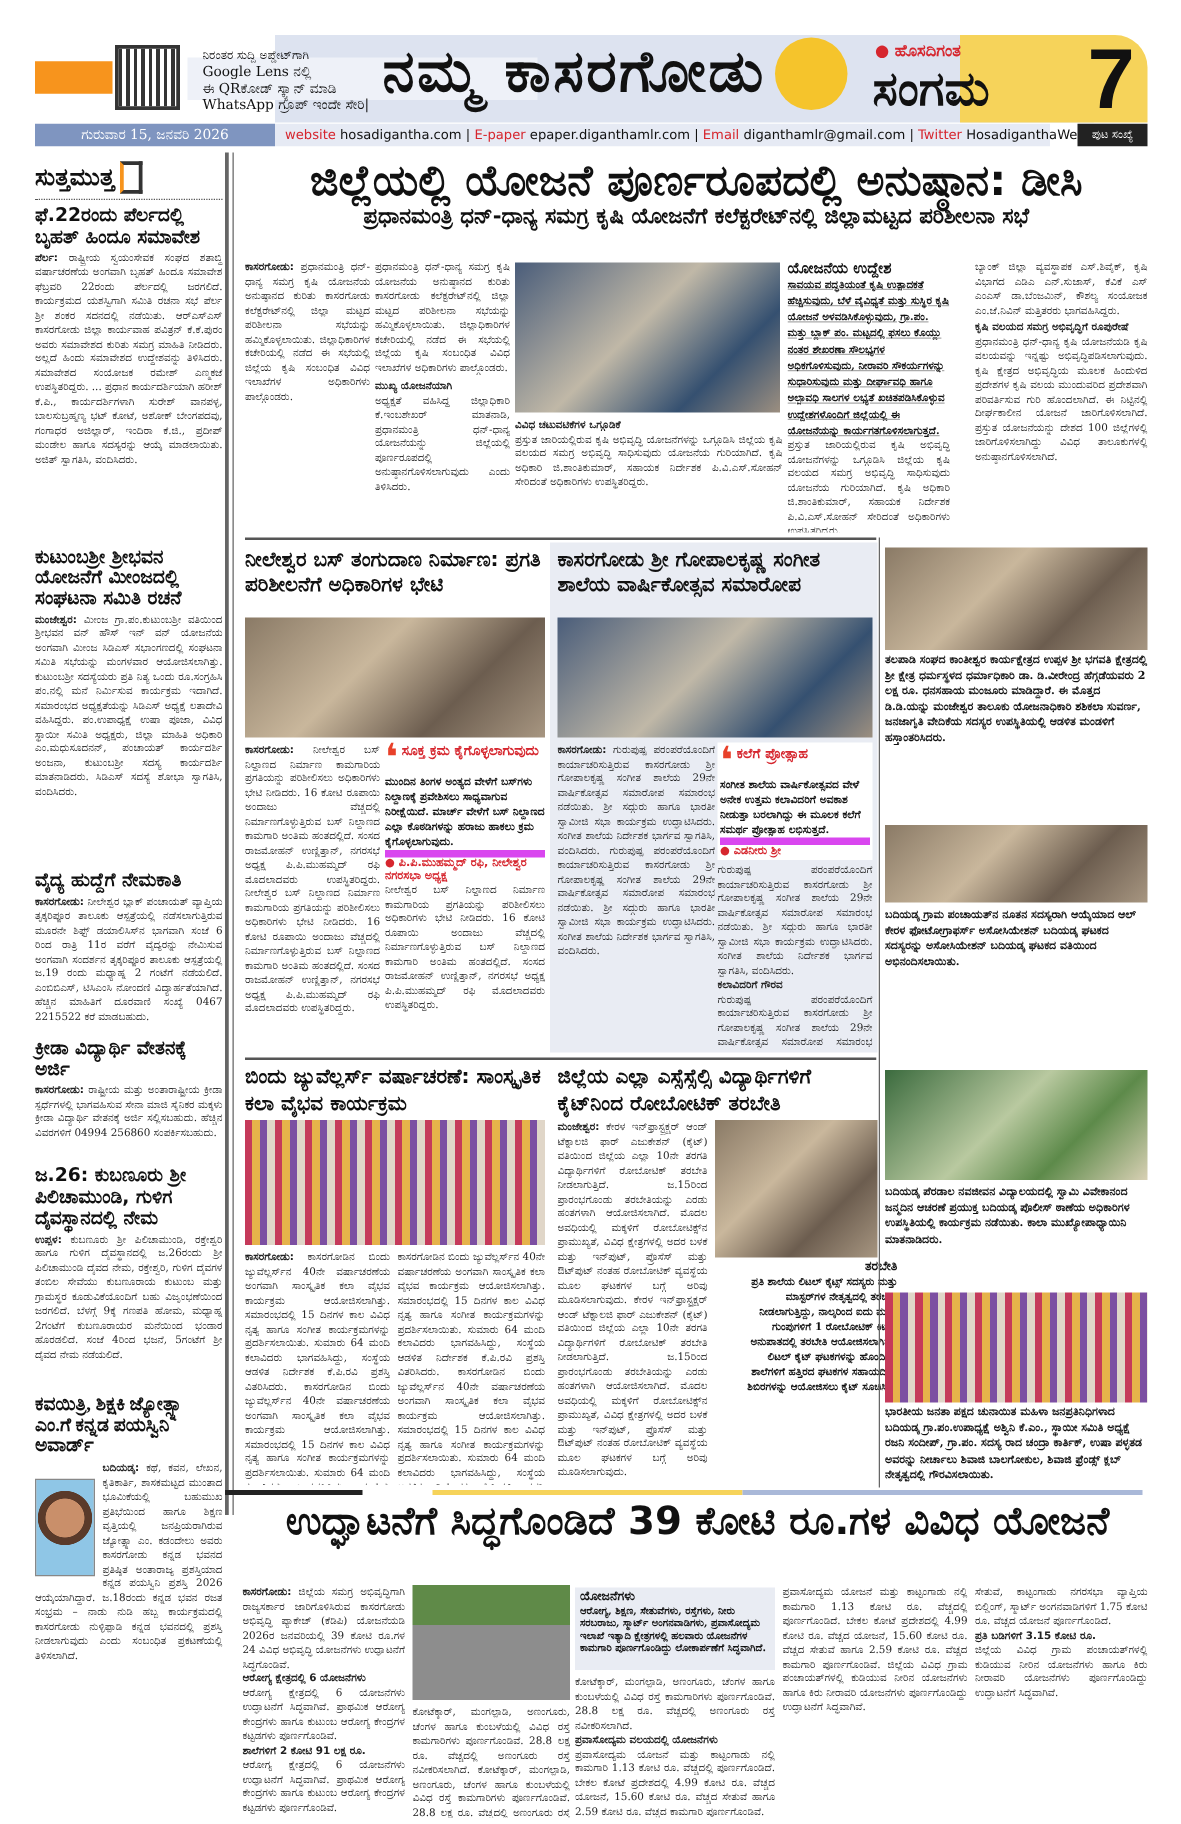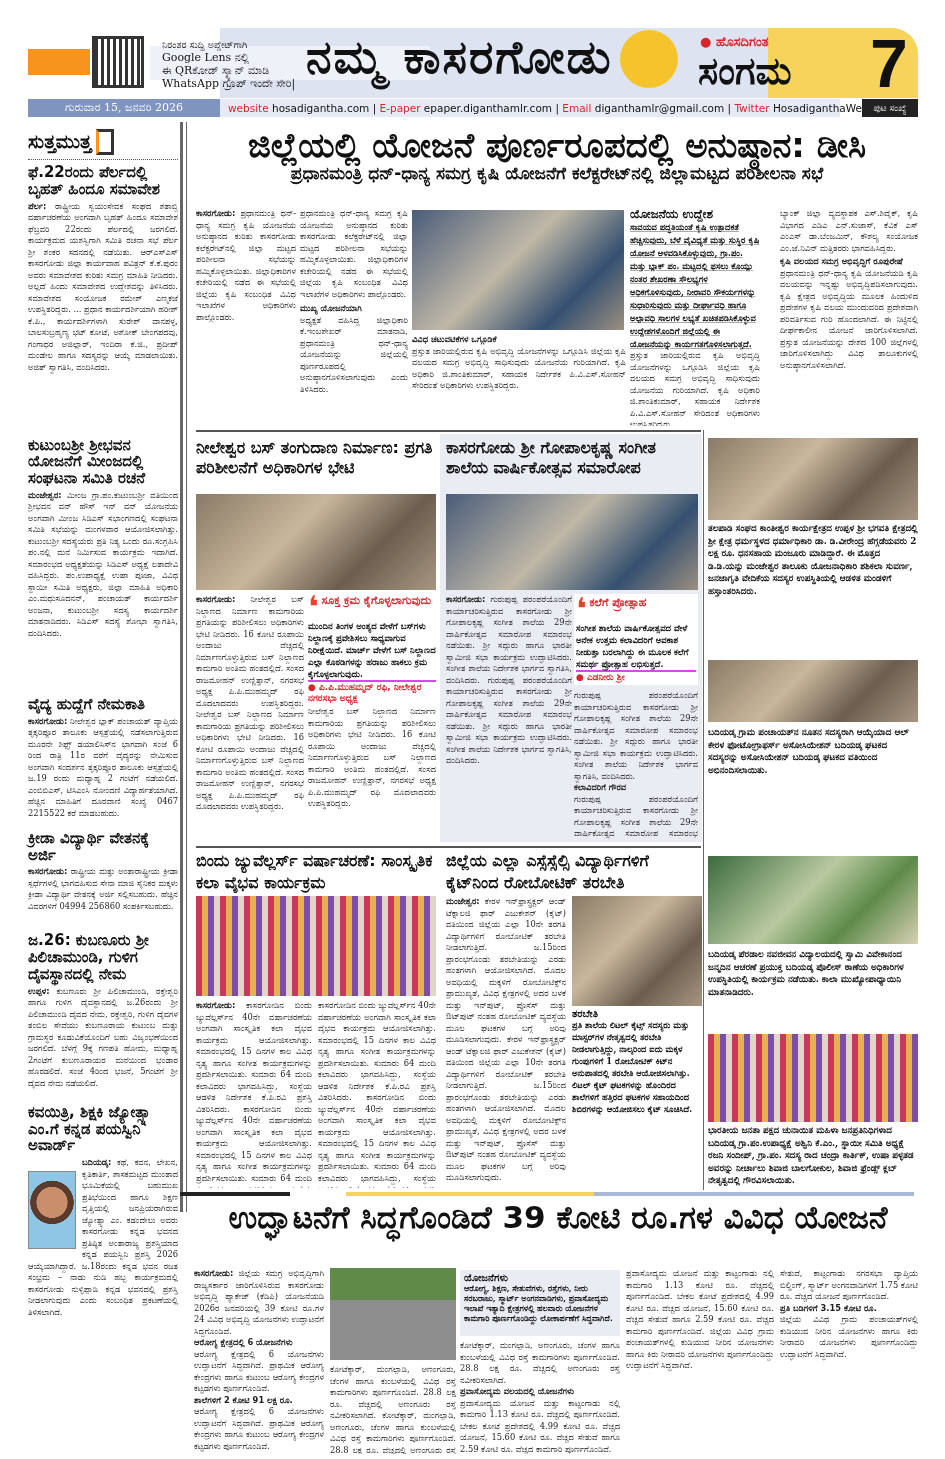--- a/index.html
+++ b/index.html
@@ -28,21 +28,21 @@
   .body { font-family: "DejaVu Serif", serif; font-size: 8.3px; line-height: 11.5px; color: #222; text-align: justify; }
   .body b { font-family: "DejaVu Sans", sans-serif; }
   .photo { background: linear-gradient(135deg,#8a7a66,#c9b79c 40%,#6c5d4f 70%,#a79681); }
   .photo.blue { background: linear-gradient(135deg,#4a5d7a,#c0b8a7 45%,#355070 75%,#9c8f80); }
   .photo.green { background: linear-gradient(135deg,#3b6b3e,#b9c9a0 45%,#5d8a4a 70%,#d8d0b4); }
   .photo.crowd { background: repeating-linear-gradient(90deg,#c53a5a 0 6px,#e6b34a 6px 12px,#7c4fa2 12px 18px,#e0d6c8 18px 24px); }
   .photo.road { background: linear-gradient(180deg,#5f8a48 0 35%,#8d8d8d 35% 100%); }
   .photo.portrait { background: radial-gradient(circle at 50% 40%,#c98f6a 0 30%,#5a3a2a 31% 42%,#8fc6e6 43%); border: 1px solid #888; }
   .pullbox { background: #fff; }
   .pull-h { font-family: "DejaVu Serif", serif; font-weight: bold; font-size: 11px; color: #d6262e; line-height: 13px; }
-  .pull-b { font-family: "DejaVu Serif", serif; font-size: 8.5px; line-height: 12px; font-weight: bold; border-bottom: 2px solid #d946ef; }
+  .pull-b { font-family: "DejaVu Serif", serif; font-size: 8.5px; line-height: 12px; font-weight: bold; border-bottom: 6px solid #d946ef; }
   .quote-mark { color: #e8412a; font-size: 30px; font-weight: bold; line-height: 26px; }
   .redtag { color: #d6262e; font-size: 9px; font-weight: bold; }
   .shade { background: #e9ecf3; }
   .caption { font-family: "DejaVu Serif", serif; font-weight: bold; font-size: 8.8px; line-height: 12.5px; color: #111; }
   .divider { height: 2px; background: #555; }
   .colorbar { height: 4px; }
 </style>
 </head>
 <body>
 
@@ -82,21 +82,21 @@
   <div class="hl" style="font-size:15px;margin-top:4px;">ಫೆ.22ರಂದು ಪೆರ್ಲದಲ್ಲಿ ಬೃಹತ್ ಹಿಂದೂ ಸಮಾವೇಶ</div>
   <div class="body" style="margin-top:3px;height:232px;overflow:hidden;"><b>ಪೆರ್ಲ:</b> <span>ರಾಷ್ಟ್ರೀಯ ಸ್ವಯಂಸೇವಕ ಸಂಘದ ಶತಾಬ್ದಿ ವರ್ಷಾಚರಣೆಯ ಅಂಗವಾಗಿ ಬೃಹತ್ ಹಿಂದೂ ಸಮಾವೇಶ ಫೆಬ್ರವರಿ 22ರಂದು ಪೆರ್ಲದಲ್ಲಿ ಜರಗಲಿದೆ. ಕಾರ್ಯಕ್ರಮದ ಯಶಸ್ವಿಗಾಗಿ ಸಮಿತಿ ರಚನಾ ಸಭೆ ಪೆರ್ಲ ಶ್ರೀ ಶಂಕರ ಸದನದಲ್ಲಿ ನಡೆಯಿತು. ಆರ್‌ಎಸ್‌ಎಸ್ ಕಾಸರಗೋಡು ಜಿಲ್ಲಾ ಕಾರ್ಯವಾಹ ಪವಿತ್ರನ್ ಕೆ.ಕೆ.ಪುರಂ ಅವರು ಸಮಾವೇಶದ ಕುರಿತು ಸಮಗ್ರ ಮಾಹಿತಿ ನೀಡಿದರು. ಅಲ್ಲದೆ ಹಿಂದು ಸಮಾವೇಶದ ಉದ್ದೇಶವನ್ನು ತಿಳಿಸಿದರು. ಸಮಾವೇಶದ ಸಂಯೋಜಕ ರಮೇಶ್ ಎಣ್ಮಕಜೆ ಉಪಸ್ಥಿತರಿದ್ದರು. ... ಪ್ರಧಾನ ಕಾರ್ಯದರ್ಶಿಯಾಗಿ ಹರೀಶ್ ಕೆ.ಪಿ., ಕಾರ್ಯದರ್ಶಿಗಳಾಗಿ ಸುರೇಶ್ ವಾನಪಳ್ಳ, ಬಾಲಸುಬ್ರಹ್ಮಣ್ಯ ಭಟ್ ಕೋಟೆ, ಅಶೋಕ್ ಬೇಂಗಪದವು, ಗಂಗಾಧರ ಅಜಿಲ್ಲಾರ್, ಇಂದಿರಾ ಕೆ.ಜಿ., ಪ್ರದೀಪ್ ಮಂಡೇಲ ಹಾಗೂ ಸದಸ್ಯರನ್ನು ಆಯ್ಕೆ ಮಾಡಲಾಯಿತು. ಅಜಿತ್ ಸ್ವಾಗತಿಸಿ, ವಂದಿಸಿದರು.</span></div>
   <div class="hl" style="font-size:15px;margin-top:4px;">ಕುಟುಂಬಶ್ರೀ ಶ್ರೀಭವನ ಯೋಜನೆಗೆ ಮೀಂಜದಲ್ಲಿ ಸಂಘಟನಾ ಸಮಿತಿ ರಚನೆ</div>
   <div class="body" style="margin-top:3px;height:200px;overflow:hidden;"><b>ಮಂಜೇಶ್ವರ:</b> <span>ಮೀಂಜ ಗ್ರಾ.ಪಂ.ಕುಟುಂಬಶ್ರೀ ವತಿಯಿಂದ ಶ್ರೀಭವನ ವನ್ ಹೌಸ್ ಇನ್ ವನ್ ಯೋಜನೆಯ ಅಂಗವಾಗಿ ಮೀಂಜ ಸಿಡಿಎಸ್ ಸಭಾಂಗಣದಲ್ಲಿ ಸಂಘಟನಾ ಸಮಿತಿ ಸಭೆಯನ್ನು ಮಂಗಳವಾರ ಆಯೋಜಿಸಲಾಗಿತ್ತು. ಕುಟುಂಬಶ್ರೀ ಸದಸ್ಯೆಯರು ಪ್ರತಿ ನಿತ್ಯ ಒಂದು ರೂ.ಸಂಗ್ರಹಿಸಿ ಪಂ.ನಲ್ಲಿ ಮನೆ ನಿರ್ಮಿಸುವ ಕಾರ್ಯಕ್ರಮ ಇದಾಗಿದೆ. ಸಮಾರಂಭದ ಅಧ್ಯಕ್ಷತೆಯನ್ನು ಸಿಡಿಎಸ್ ಅಧ್ಯಕ್ಷೆ ಲತಾದೇವಿ ವಹಿಸಿದ್ದರು. ಪಂ.ಉಪಾಧ್ಯಕ್ಷೆ ಉಷಾ ಪೂಜಾ, ವಿವಿಧ ಸ್ಥಾಯೀ ಸಮಿತಿ ಅಧ್ಯಕ್ಷರು, ಜಿಲ್ಲಾ ಮಾಹಿತಿ ಅಧಿಕಾರಿ ಎಂ.ಮಧುಸೂದನನ್, ಪಂಚಾಯತ್ ಕಾರ್ಯದರ್ಶಿ ಅಂಜನಾ, ಕುಟುಂಬಶ್ರೀ ಸದಸ್ಯ ಕಾರ್ಯದರ್ಶಿ ಮಾತನಾಡಿದರು. ಸಿಡಿಎಸ್ ಸದಸ್ಯೆ ಶೋಭಾ ಸ್ವಾಗತಿಸಿ, ವಂದಿಸಿದರು.</span></div>
   <div class="hl" style="font-size:15px;margin-top:6px;">ವೈದ್ಯ ಹುದ್ದೆಗೆ ನೇಮಕಾತಿ</div>
   <div class="body" style="margin-top:3px;height:108px;overflow:hidden;"><b>ಕಾಸರಗೋಡು:</b> <span>ನೀಲೇಶ್ವರ ಬ್ಲಾಕ್ ಪಂಚಾಯತ್ ವ್ಯಾಪ್ತಿಯ ತೃಕ್ಕರಿಪ್ಪೂರ ತಾಲೂಕು ಆಸ್ಪತ್ರೆಯಲ್ಲಿ ನಡೆಸಲಾಗುತ್ತಿರುವ ಮೂರನೇ ಶಿಫ್ಟ್ ಡಯಾಲಿಸಿಸ್‌ನ ಭಾಗವಾಗಿ ಸಂಜೆ 6 ರಿಂದ ರಾತ್ರಿ 11ರ ವರೆಗೆ ವೈದ್ಯರನ್ನು ನೇಮಿಸುವ ಅಂಗವಾಗಿ ಸಂದರ್ಶನ ತೃಕ್ಕರಿಪ್ಪೂರ ತಾಲೂಕು ಆಸ್ಪತ್ರೆಯಲ್ಲಿ ಜ.19 ರಂದು ಮಧ್ಯಾಹ್ನ 2 ಗಂಟೆಗೆ ನಡೆಯಲಿದೆ. ಎಂಬಿಬಿಎಸ್, ಟಿಸಿಎಂಸಿ ನೋಂದಣಿ ವಿದ್ಯಾರ್ಹತೆಯಾಗಿದೆ. ಹೆಚ್ಚಿನ ಮಾಹಿತಿಗೆ ದೂರವಾಣಿ ಸಂಖ್ಯೆ 0467 2215522 ಕರೆ ಮಾಡಬಹುದು.</span></div>
   <div class="hl" style="font-size:15px;margin-top:6px;">ಕ್ರೀಡಾ ವಿದ್ಯಾರ್ಥಿ ವೇತನಕ್ಕೆ ಅರ್ಜಿ</div>
   <div class="body" style="margin-top:3px;height:60px;overflow:hidden;"><b>ಕಾಸರಗೋಡು:</b> <span>ರಾಷ್ಟ್ರೀಯ ಮತ್ತು ಅಂತಾರಾಷ್ಟ್ರೀಯ ಕ್ರೀಡಾ ಸ್ಪರ್ಧೆಗಳಲ್ಲಿ ಭಾಗವಹಿಸುವ ಸೇನಾ ಮಾಜಿ ಸೈನಿಕರ ಮಕ್ಕಳು ಕ್ರೀಡಾ ವಿದ್ಯಾರ್ಥಿ ವೇತನಕ್ಕೆ ಅರ್ಜಿ ಸಲ್ಲಿಸಬಹುದು. ಹೆಚ್ಚಿನ ವಿವರಗಳಿಗೆ 04994 256860 ಸಂಪರ್ಕಿಸಬಹುದು.</span></div>
   <div class="hl" style="font-size:15px;margin-top:6px;">ಜ.26: ಕುಬಣೂರು ಶ್ರೀ ಪಿಲಿಚಾಮುಂಡಿ, ಗುಳಿಗ ದೈವಸ್ಥಾನದಲ್ಲಿ ನೇಮ</div>
   <div class="body" style="margin-top:3px;height:116px;overflow:hidden;"><b>ಉಪ್ಪಳ:</b> <span>ಕುಬಣೂರು ಶ್ರೀ ಪಿಲಿಚಾಮುಂಡಿ, ರಕ್ತೇಶ್ವರಿ ಹಾಗೂ ಗುಳಿಗ ದೈವಸ್ಥಾನದಲ್ಲಿ ಜ.26ರಂದು ಶ್ರೀ ಪಿಲಿಚಾಮುಂಡಿ ದೈವದ ನೇಮ, ರಕ್ತೇಶ್ವರಿ, ಗುಳಿಗ ದೈವಗಳ ತಂಬಿಲ ಸೇವೆಯು ಕುಬಣೂರಾಯ ಕುಟುಂಬ ಮತ್ತು ಗ್ರಾಮಸ್ಥರ ಕೂಡುವಿಕೆಯೊಂದಿಗೆ ಬಹು ವಿಜೃಂಭಣೆಯಿಂದ ಜರಗಲಿದೆ. ಬೆಳಗ್ಗೆ 9ಕ್ಕೆ ಗಣಪತಿ ಹೋಮ, ಮಧ್ಯಾಹ್ನ 2ಗಂಟೆಗೆ ಕುಬಣೂರಾಯರ ಮನೆಯಿಂದ ಭಂಡಾರ ಹೊರಡಲಿದೆ. ಸಂಜೆ 4ರಿಂದ ಭಜನೆ, 5ಗಂಟೆಗೆ ಶ್ರೀ ದೈವದ ನೇಮ ನಡೆಯಲಿದೆ.</span></div>
-  <div class="hl" style="font-size:15px;margin-top:2px;">ಕವಯಿತ್ರಿ, ಶಿಕ್ಷಕಿ ಜ್ಯೋತ್ಸ್ನಾ ಎಂ.ಗೆ ಕನ್ನಡ ಪಯಸ್ವಿನಿ ಅವಾರ್ಡ್</div>
+  <div class="hl" style="font-size:15px;margin-top:14px;font-family:Liberation Serif, serif;">ಕವಯಿತ್ರಿ, ಶಿಕ್ಷಕಿ ಜ್ಯೋತ್ಸ್ನಾ ಎಂ.ಗೆ ಕನ್ನಡ ಪಯಸ್ವಿನಿ ಅವಾರ್ಡ್</div>
   <div class="body" style="margin-top:3px;height:190px;overflow:hidden;">
     <div class="photo portrait" style="float:left;width:48px;height:78px;margin:14px 6px 2px 0;"></div>
     <b>ಬದಿಯಡ್ಕ:</b> <span>ಕಥೆ, ಕವನ, ಲೇಖನ, ಕೃತಿಕಾರ್ತಿ, ಶಾಸಕಮಟ್ಟದ ಮುಂತಾದ ಭೂಮಿಕೆಯಲ್ಲಿ ಬಹುಮುಖ ಪ್ರತಿಭೆಯಿಂದ ಹಾಗೂ ಶಿಕ್ಷಣ ವೃತ್ತಿಯಲ್ಲಿ ಜನಪ್ರಿಯರಾಗಿರುವ ಜ್ಯೋತ್ಸ್ನಾ ಎಂ. ಕಡಂದೇಲು ಅವರು ಕಾಸರಗೋಡು ಕನ್ನಡ ಭವನದ ಪ್ರತಿಷ್ಠಿತ ಅಂತಾರಾಜ್ಯ ಪ್ರಶಸ್ತಿಯಾದ ಕನ್ನಡ ಪಯಸ್ವಿನಿ ಪ್ರಶಸ್ತಿ 2026 ಆಯ್ಕೆಯಾಗಿದ್ದಾರೆ. ಜ.18ರಂದು ಕನ್ನಡ ಭವನ ರಜತ ಸಂಭ್ರಮ – ನಾಡು ನುಡಿ ಹಬ್ಬ ಕಾರ್ಯಕ್ರಮದಲ್ಲಿ ಕಾಸರಗೋಡು ನುಳ್ಳಿಪ್ಪಾಡಿ ಕನ್ನಡ ಭವನದಲ್ಲಿ ಪ್ರಶಸ್ತಿ ನೀಡಲಾಗುವುದು ಎಂದು ಸಂಬಂಧಿತ ಪ್ರಕಟಣೆಯಲ್ಲಿ ತಿಳಿಸಲಾಗಿದೆ.</span>
   </div>
 </div>
 
 <div class="abs" style="left:196px;top:124px;width:722px;">
   <div class="hl" style="font-size:34px;text-align:center;white-space:nowrap;margin-top:2px;">ಜಿಲ್ಲೆಯಲ್ಲಿ ಯೋಜನೆ ಪೂರ್ಣರೂಪದಲ್ಲಿ ಅನುಷ್ಠಾನ: ಡೀಸಿ</div>
   <div class="hl" style="font-size:17px;text-align:center;white-space:nowrap;">ಪ್ರಧಾನಮಂತ್ರಿ ಧನ್-ಧಾನ್ಯ ಸಮಗ್ರ ಕೃಷಿ ಯೋಜನೆಗೆ ಕಲೆಕ್ಟರೇಟ್‌ನಲ್ಲಿ ಜಿಲ್ಲಾಮಟ್ಟದ ಪರಿಶೀಲನಾ ಸಭೆ</div>
 </div>
@@ -179,21 +179,21 @@
   <span>ಕಾಸರಗೋಡಿನ ಬಿಂದು ಜ್ಯುವೆಲ್ಲರ್ಸ್‌ನ 40ನೇ ವರ್ಷಾಚರಣೆಯ ಅಂಗವಾಗಿ ಸಾಂಸ್ಕೃತಿಕ ಕಲಾ ವೈಭವ ಕಾರ್ಯಕ್ರಮ ಆಯೋಜಿಸಲಾಗಿತ್ತು. ಸಮಾರಂಭದಲ್ಲಿ 15 ದಿನಗಳ ಕಾಲ ವಿವಿಧ ನೃತ್ಯ ಹಾಗೂ ಸಂಗೀತ ಕಾರ್ಯಕ್ರಮಗಳನ್ನು ಪ್ರದರ್ಶಿಸಲಾಯಿತು. ಸುಮಾರು 64 ಮಂದಿ ಕಲಾವಿದರು ಭಾಗವಹಿಸಿದ್ದು, ಸಂಸ್ಥೆಯ ಆಡಳಿತ ನಿರ್ದೇಶಕ ಕೆ.ಪಿ.ರವಿ ಪ್ರಶಸ್ತಿ ವಿತರಿಸಿದರು.</span> <span>ಕಾಸರಗೋಡಿನ ಬಿಂದು ಜ್ಯುವೆಲ್ಲರ್ಸ್‌ನ 40ನೇ ವರ್ಷಾಚರಣೆಯ ಅಂಗವಾಗಿ ಸಾಂಸ್ಕೃತಿಕ ಕಲಾ ವೈಭವ ಕಾರ್ಯಕ್ರಮ ಆಯೋಜಿಸಲಾಗಿತ್ತು. ಸಮಾರಂಭದಲ್ಲಿ 15 ದಿನಗಳ ಕಾಲ ವಿವಿಧ ನೃತ್ಯ ಹಾಗೂ ಸಂಗೀತ ಕಾರ್ಯಕ್ರಮಗಳನ್ನು ಪ್ರದರ್ಶಿಸಲಾಯಿತು. ಸುಮಾರು 64 ಮಂದಿ ಕಲಾವಿದರು ಭಾಗವಹಿಸಿದ್ದು, ಸಂಸ್ಥೆಯ ಆಡಳಿತ ನಿರ್ದೇಶಕ ಕೆ.ಪಿ.ರವಿ ಪ್ರಶಸ್ತಿ ವಿತರಿಸಿದರು.</span>
 </div>
 
 <div class="abs" style="left:446px;top:850px;width:256px;">
   <div class="hl" style="font-size:16px;line-height:22px;">ಜಿಲ್ಲೆಯ ಎಲ್ಲಾ ಎಸ್ಸೆಸ್ಸೆಲ್ಸಿ ವಿದ್ಯಾರ್ಥಿಗಳಿಗೆ ಕೈಟ್‌ನಿಂದ ರೋಬೋಟಿಕ್ ತರಬೇತಿ</div>
 </div>
 <div class="abs body" style="left:446px;top:896px;width:120px;height:292px;overflow:hidden;">
   <b>ಮಂಜೇಶ್ವರ:</b> <span>ಕೇರಳ ಇನ್‌ಫ್ರಾಸ್ಟ್ರಕ್ಚರ್ ಆಂಡ್ ಟೆಕ್ನಾಲಜಿ ಫಾರ್ ಎಜುಕೇಶನ್ (ಕೈಟ್) ವತಿಯಿಂದ ಜಿಲ್ಲೆಯ ಎಲ್ಲಾ 10ನೇ ತರಗತಿ ವಿದ್ಯಾರ್ಥಿಗಳಿಗೆ ರೋಬೋಟಿಕ್ ತರಬೇತಿ ನೀಡಲಾಗುತ್ತಿದೆ. ಜ.15ರಿಂದ ಪ್ರಾರಂಭಗೊಂಡು ತರಬೇತಿಯನ್ನು ಎರಡು ಹಂತಗಳಾಗಿ ಆಯೋಜಿಸಲಾಗಿದೆ. ಮೊದಲ ಅವಧಿಯಲ್ಲಿ ಮಕ್ಕಳಿಗೆ ರೋಬೋಟಿಕ್ಸ್‌ನ ಪ್ರಾಮುಖ್ಯತೆ, ವಿವಿಧ ಕ್ಷೇತ್ರಗಳಲ್ಲಿ ಅದರ ಬಳಕೆ ಮತ್ತು ಇನ್‌ಪುಟ್, ಪ್ರೊಸೆಸ್ ಮತ್ತು ಔಟ್‌ಪುಟ್ ನಂತಹ ರೋಬೋಟಿಕ್ ವ್ಯವಸ್ಥೆಯ ಮೂಲ ಘಟಕಗಳ ಬಗ್ಗೆ ಅರಿವು ಮೂಡಿಸಲಾಗುವುದು.</span> <span>ಕೇರಳ ಇನ್‌ಫ್ರಾಸ್ಟ್ರಕ್ಚರ್ ಆಂಡ್ ಟೆಕ್ನಾಲಜಿ ಫಾರ್ ಎಜುಕೇಶನ್ (ಕೈಟ್) ವತಿಯಿಂದ ಜಿಲ್ಲೆಯ ಎಲ್ಲಾ 10ನೇ ತರಗತಿ ವಿದ್ಯಾರ್ಥಿಗಳಿಗೆ ರೋಬೋಟಿಕ್ ತರಬೇತಿ ನೀಡಲಾಗುತ್ತಿದೆ. ಜ.15ರಿಂದ ಪ್ರಾರಂಭಗೊಂಡು ತರಬೇತಿಯನ್ನು ಎರಡು ಹಂತಗಳಾಗಿ ಆಯೋಜಿಸಲಾಗಿದೆ. ಮೊದಲ ಅವಧಿಯಲ್ಲಿ ಮಕ್ಕಳಿಗೆ ರೋಬೋಟಿಕ್ಸ್‌ನ ಪ್ರಾಮುಖ್ಯತೆ, ವಿವಿಧ ಕ್ಷೇತ್ರಗಳಲ್ಲಿ ಅದರ ಬಳಕೆ ಮತ್ತು ಇನ್‌ಪುಟ್, ಪ್ರೊಸೆಸ್ ಮತ್ತು ಔಟ್‌ಪುಟ್ ನಂತಹ ರೋಬೋಟಿಕ್ ವ್ಯವಸ್ಥೆಯ ಮೂಲ ಘಟಕಗಳ ಬಗ್ಗೆ ಅರಿವು ಮೂಡಿಸಲಾಗುವುದು.</span>
 </div>
 <div class="abs photo" style="left:572px;top:896px;width:130px;height:110px;"></div>
-<div class="abs" style="left:572px;top:1008px;width:130px;height:180px;overflow:hidden;">
+<div class="abs" style="left:588px;top:1008px;width:130px;height:180px;overflow:hidden;text-align:right;">
   <div class="hl" style="font-size:10px;">ತರಬೇತಿ</div>
   <div class="caption" style="font-size:8.3px;line-height:12px;">ಪ್ರತಿ ಶಾಲೆಯ ಲಿಟಲ್ ಕೈಟ್ಸ್ ಸದಸ್ಯರು ಮತ್ತು ಮಾಸ್ಟರ್‌ಗಳ ನೇತೃತ್ವದಲ್ಲಿ ತರಬೇತಿ ನೀಡಲಾಗುತ್ತಿದ್ದು, ನಾಲ್ಕರಿಂದ ಐದು ಮಕ್ಕಳ ಗುಂಪುಗಳಿಗೆ 1 ರೋಬೋಟಿಕ್ ಕಿಟ್‌ನ ಅನುಪಾತದಲ್ಲಿ ತರಬೇತಿ ಆಯೋಜಿಸಲಾಗಿತ್ತು. ಲಿಟಲ್ ಕೈಟ್ ಘಟಕಗಳನ್ನು ಹೊಂದಿರದ ಶಾಲೆಗಳಿಗೆ ಹತ್ತಿರದ ಘಟಕಗಳ ಸಹಾಯದಿಂದ ಶಿಬಿರಗಳನ್ನು ಆಯೋಜಿಸಲು ಕೈಟ್ ಸೂಚಿಸಿದೆ.</div>
 </div>
 
 <div class="abs vrule" style="left:703px;top:430px;height:760px;width:1px;"></div>
 
 <div class="abs photo" style="left:708px;top:438px;width:210px;height:82px;"></div>
 <div class="abs caption" style="left:708px;top:522px;width:210px;height:84px;overflow:hidden;">ತಲಪಾಡಿ ಸಂಘದ ಕಾಂತೀಶ್ವರ ಕಾರ್ಯಕ್ಷೇತ್ರದ ಉಪ್ಪಳ ಶ್ರೀ ಭಗವತಿ ಕ್ಷೇತ್ರದಲ್ಲಿ ಶ್ರೀ ಕ್ಷೇತ್ರ ಧರ್ಮಸ್ಥಳದ ಧರ್ಮಾಧಿಕಾರಿ ಡಾ. ಡಿ.ವೀರೇಂದ್ರ ಹೆಗ್ಗಡೆಯವರು 2 ಲಕ್ಷ ರೂ. ಧನಸಹಾಯ ಮಂಜೂರು ಮಾಡಿದ್ದಾರೆ. ಈ ಮೊತ್ತದ ಡಿ.ಡಿ.ಯನ್ನು ಮಂಜೇಶ್ವರ ತಾಲೂಕು ಯೋಜನಾಧಿಕಾರಿ ಶಶಿಕಲಾ ಸುವರ್ಣ, ಜನಜಾಗೃತಿ ವೇದಿಕೆಯ ಸದಸ್ಯರ ಉಪಸ್ಥಿತಿಯಲ್ಲಿ ಆಡಳಿತ ಮಂಡಳಿಗೆ ಹಸ್ತಾಂತರಿಸಿದರು.</div>
 <div class="abs photo" style="left:708px;top:660px;width:210px;height:62px;"></div>
 <div class="abs caption" style="left:708px;top:726px;width:210px;height:48px;overflow:hidden;">ಬದಿಯಡ್ಕ ಗ್ರಾಮ ಪಂಚಾಯತ್‌ನ ನೂತನ ಸದಸ್ಯರಾಗಿ ಆಯ್ಕೆಯಾದ ಆಲ್ ಕೇರಳ ಫೋಟೋಗ್ರಾಫರ್ಸ್ ಅಸೋಸಿಯೇಶನ್ ಬದಿಯಡ್ಕ ಘಟಕದ ಸದಸ್ಯರನ್ನು ಅಸೋಸಿಯೇಶನ್ ಬದಿಯಡ್ಕ ಘಟಕದ ವತಿಯಿಂದ ಅಭಿನಂದಿಸಲಾಯಿತು.</div>

